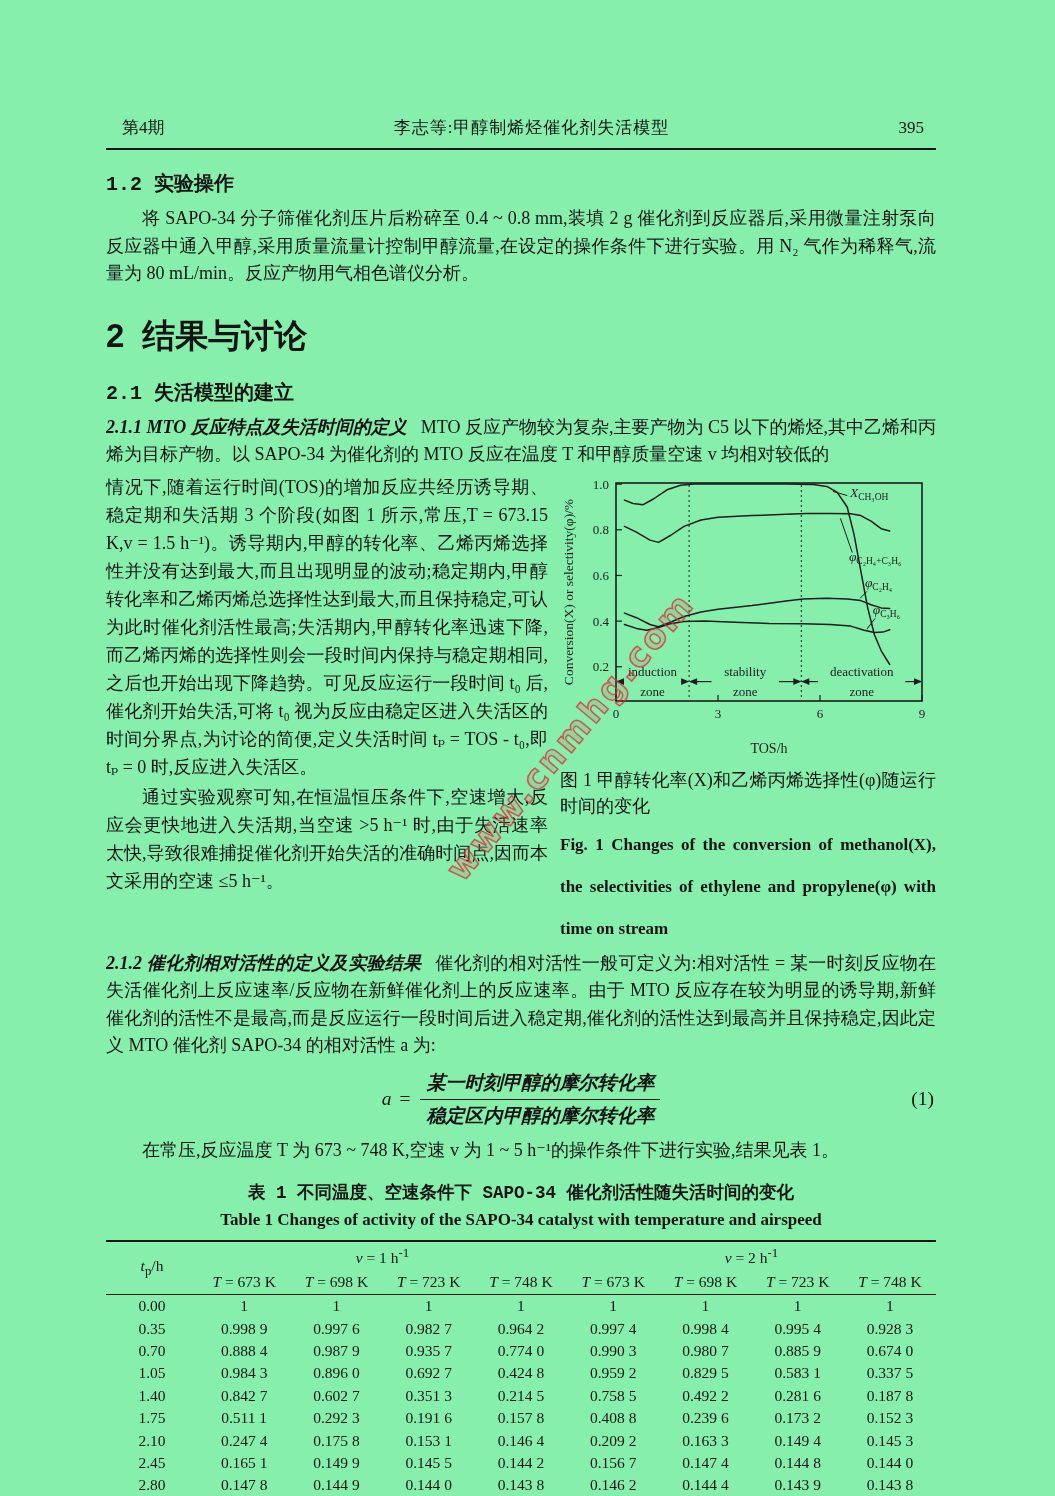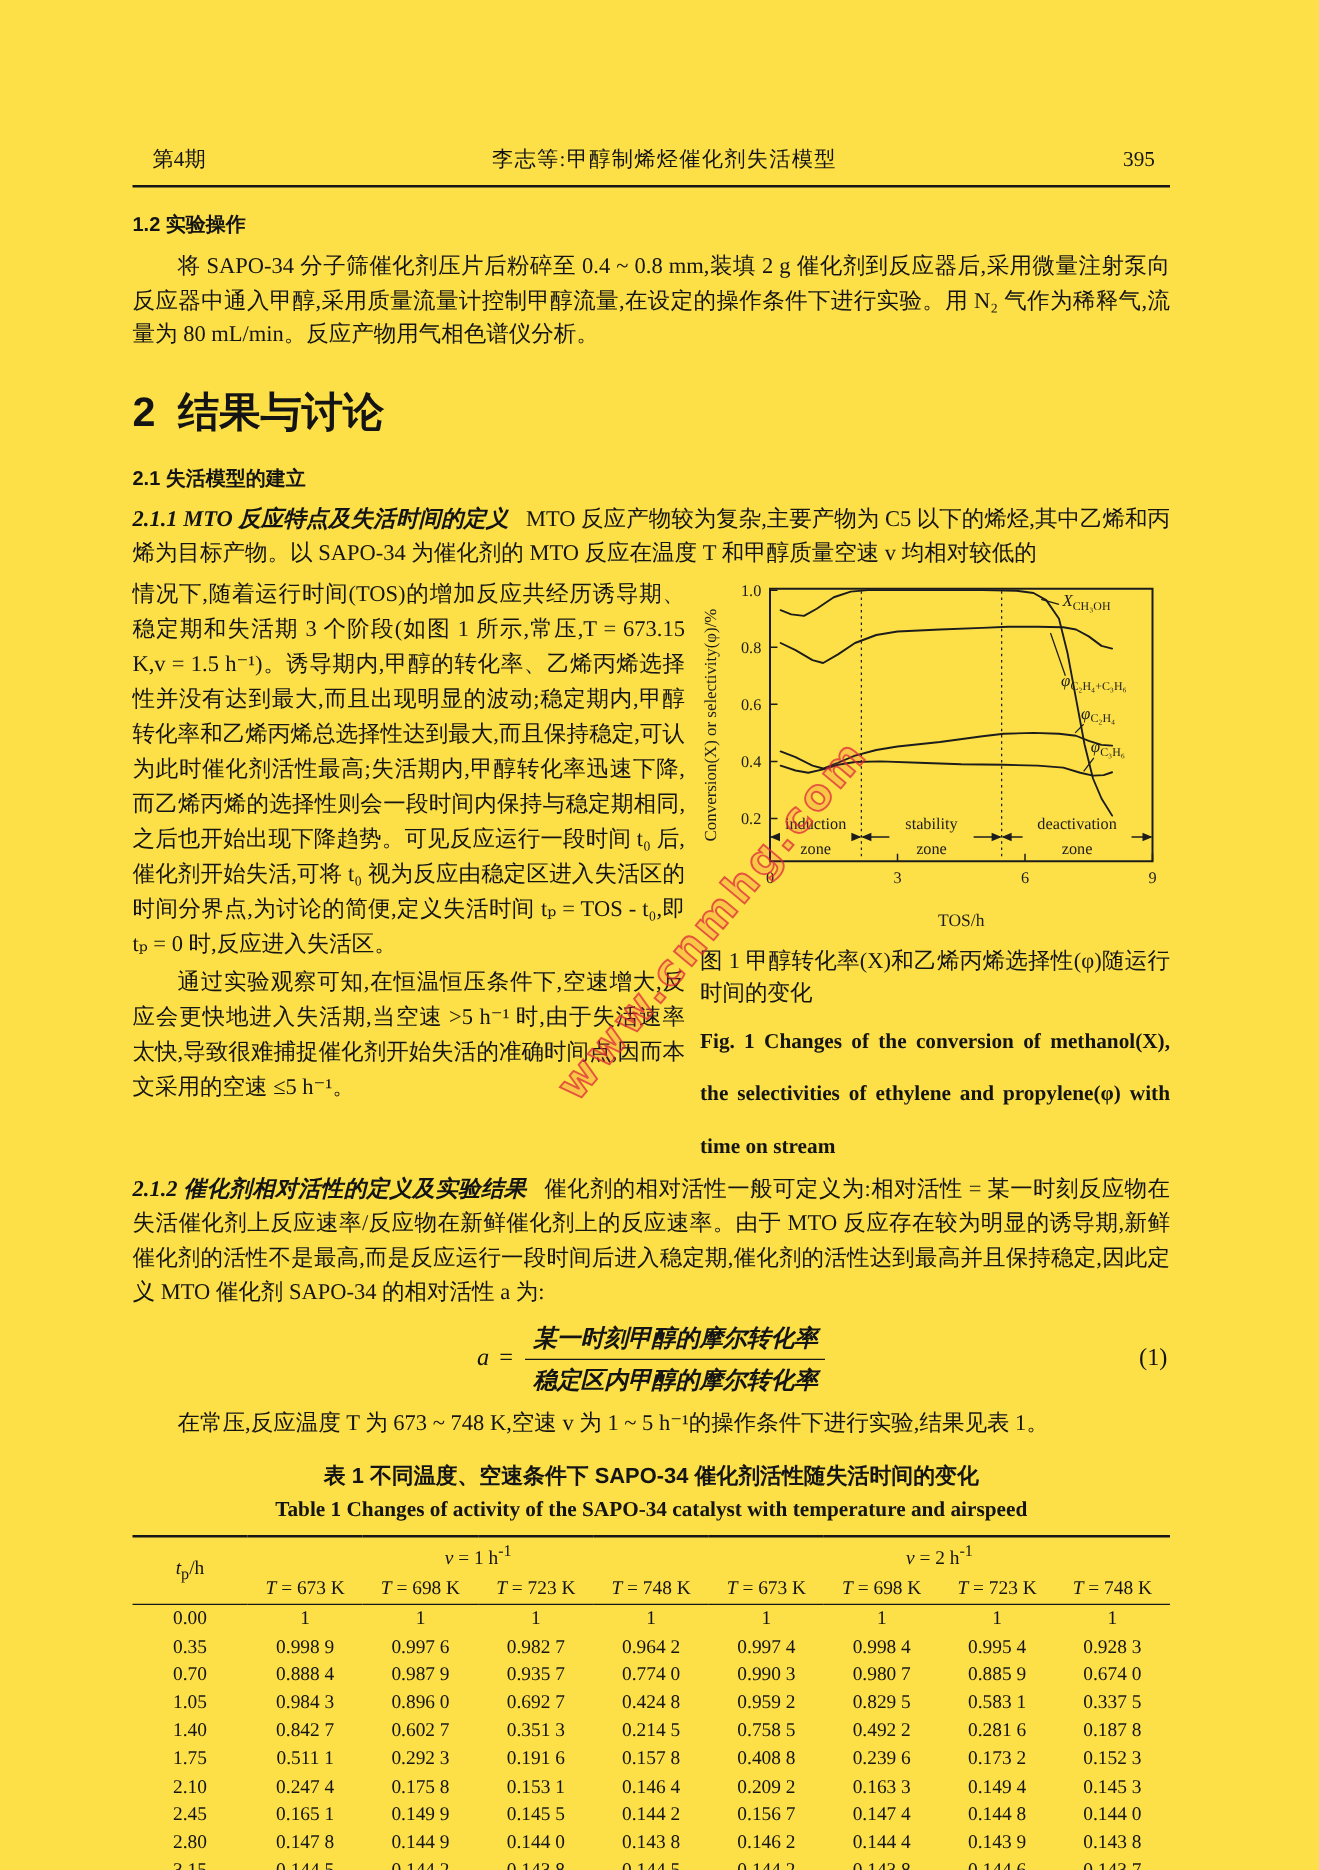--- a/index.html
+++ b/index.html
@@ -1,27 +1,27 @@
 <!DOCTYPE html>
 <html><head>
 <meta charset="utf-8">
 <style>
   html,body{margin:0;padding:0;}
-  .page{position:relative;width:1055px;height:1496px;background:#fde047;overflow:hidden;
+  .page{position:relative;width:1055px;height:1496px;background:#86efac;overflow:hidden;
         font-family:"Liberation Serif","DejaVu Serif",serif;color:#141414;}
   .content{position:absolute;left:106px;top:116px;width:830px;}
 
   
   .p-header{display:flex;justify-content:space-between;align-items:baseline;
             padding:0 12px 9px 16px;border-bottom:2.5px solid #161616;font-size:17px;}
   .hdr-title{letter-spacing:1px;}
 
   
-  .h-sub{font-family:Liberation Sans, sans-serif;font-weight:bold;
-         font-size:16px;margin:20px 0 8px 0;}
+  .h-sub{font-family:Liberation Mono, monospace;font-weight:bold;
+         font-size:20px;margin:20px 0 8px 0;}
   .h-main{font-family:"Liberation Sans","DejaVu Sans",sans-serif;font-weight:bold;
           font-size:33px;margin:26px 0 10px 0;}
   .h-main .num{margin-right:18px;}
 
   p.body{font-size:18px;line-height:27.5px;text-align:justify;margin:0 0 2px 0;}
   p.indent{text-indent:2em;}
   .runin{font-style:italic;font-weight:600;margin-right:14px;}
 
   
   .twocol{display:flex;gap:12px;margin-top:4px;}
@@ -41,21 +41,21 @@
             margin:10px 0 8px 0;font-size:19.5px;}
   .eq-lhs{margin-right:10px;font-style:italic;}
   .eq-sign{font-style:normal;margin-left:8px;}
   .frac{display:inline-block;text-align:center;
         font-family:"Liberation Sans","DejaVu Sans",sans-serif;font-weight:600;font-size:19px;font-style:italic;}
   .frac .num{display:block;border-bottom:1.8px solid #161616;padding:0 6px 3px 6px;}
   .frac .den{display:block;padding-top:3px;}
   .eq-no{position:absolute;right:2px;top:50%;transform:translateY(-50%);}
 
   
-  .tbl-cap-zh{font-family:Liberation Sans, sans-serif;font-weight:bold;
+  .tbl-cap-zh{font-family:Liberation Mono, monospace;font-weight:bold;
               font-size:17.5px;text-align:center;margin:16px 0 6px 0;}
   .tbl-cap-en{font-weight:bold;font-size:17px;text-align:center;margin-bottom:10px;}
   table.data{width:100%;border-collapse:collapse;font-size:15.5px;text-align:center;}
   table.data{border-top:2.5px solid #161616;border-bottom:2.5px solid #161616;}
   table.data thead{border-bottom:1.8px solid #161616;}
   table.data th{font-weight:normal;padding:3px 2px;}
   table.data td{padding:2.2px 2px;}
   table.data .corner{width:88px;}
 
   

